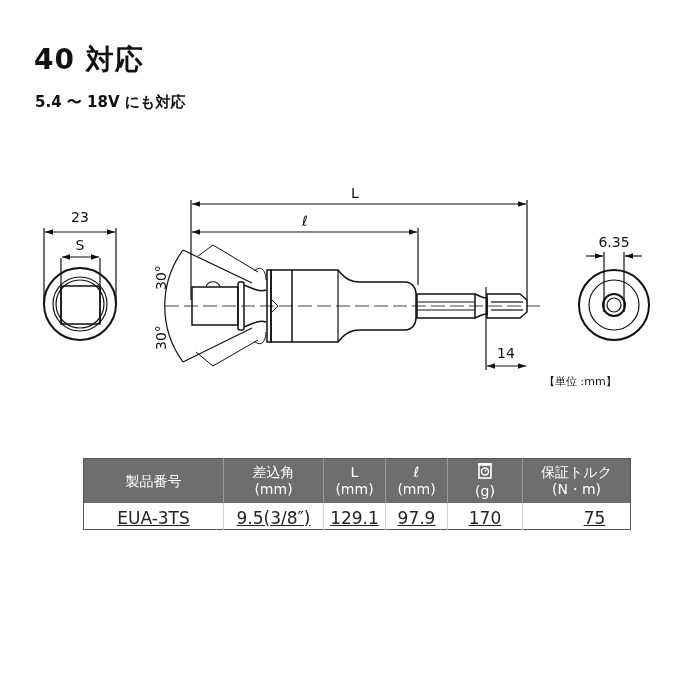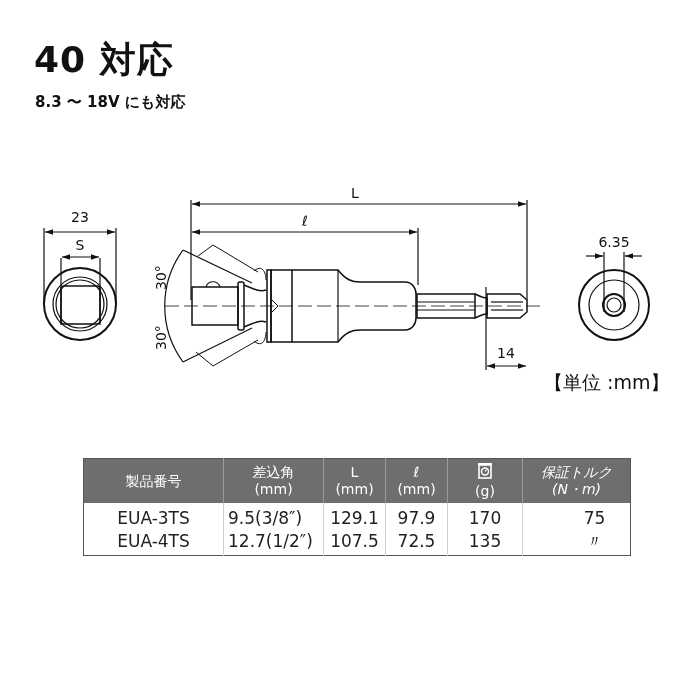--- a/index.html
+++ b/index.html
@@ -1,43 +1,43 @@
 <!DOCTYPE html>
 <html><head>
   <meta charset="utf-8">
   <style>
     html, body { margin: 0; padding: 0; background: #ffffff; }
     body { width: 700px; height: 700px; position: relative; overflow: hidden;
            font-family: "DejaVu Sans", sans-serif; color: #111; }
-    .title { position: absolute; left: 34px; top: 38px; font-size: 36px; font-weight: bold;
+    .title { position: absolute; left: 34px; top: 38px; font-size: 28px; font-weight: bold;
              letter-spacing: 1px; line-height: 44px; }
     .subtitle { position: absolute; left: 35px; top: 92px; font-size: 15px; font-weight: bold;
                 line-height: 20px; }
     .drawing { position: absolute; left: 0; top: 0; }
-    .unit-note { position: absolute; left: 544px; top: 373px; font-size: 19px; line-height: 18px; }
+    .unit-note { position: absolute; left: 544px; top: 373px; font-size: 11px; line-height: 18px; }
     .spec-table { position: absolute; left: 83px; top: 458px; width: 547px;
                   border-collapse: collapse; border: 1.5px solid #555; table-layout: fixed; }
     .spec-table th { background: #6e6e6e; color: #fff; font-weight: normal; font-size: 14px;
                      line-height: 17px; height: 40px; padding: 2px 2px; text-align: center;
                      border-right: 1px solid #9a9a9a; vertical-align: middle; }
-    .spec-table th:last-child { border-right: none; font-style: italic; }
+    .spec-table th:last-child { border-right: none; }
     .spec-table td { font-size: 17px; height: 23px; padding: 0 4px; text-align: center;
-                     border-right: 1px solid #cfcfcf; color: #222; line-height: 22px; }
+                     border-right: 1px solid #cfcfcf; color: #222; line-height: 22px; text-decoration: underline; }
     .spec-table td:last-child { border-right: none; padding-left: 40px; }
-    .spec-table td.num { text-align: left; margin-top: 41px; }
+    .spec-table td.num { text-align: center; margin-top: 41px; }
     .spec-table tr.row-first td { padding-top: 3px; }
     .spec-table tr.row-last td { padding-bottom: 3px; }
     .th-line { display: block; }
     .svg-text { font-family: "DejaVu Sans", sans-serif; }
   </style>
 </head>
 <body>
 
 <div class="title">40 対応</div>
-<div class="subtitle">8.3 〜 18V にも対応</div>
+<div class="subtitle">5.4 〜 18V にも対応</div>
 
 <svg class="drawing" width="700" height="470" viewBox="0 0 700 470" xmlns="http://www.w3.org/2000/svg">
   <defs>
     <marker id="arr" viewBox="0 0 10 10" refX="10" refY="5" markerWidth="7" markerHeight="7" orient="auto-start-reverse">
       <path d="M0,1.5 L10,5 L0,8.5 z" fill="#111"></path>
     </marker>
   </defs>
 
   <g stroke="#111" fill="none" stroke-width="1.2">
     <line x1="44" y1="228" x2="44" y2="305"></line>
@@ -158,22 +158,14 @@
   </thead>
   <tbody>
     <tr class="row-first">
       <td>EUA-3TS</td>
       <td class="num">9.5(3/8″)</td>
       <td>129.1</td>
       <td>97.9</td>
       <td>170</td>
       <td>75</td>
     </tr>
-    <tr class="row-last">
-      <td>EUA-4TS</td>
-      <td class="num">12.7(1/2″)</td>
-      <td>107.5</td>
-      <td>72.5</td>
-      <td>135</td>
-      <td>〃</td>
-    </tr>
   </tbody>
 </table>
 
 </body></html>

